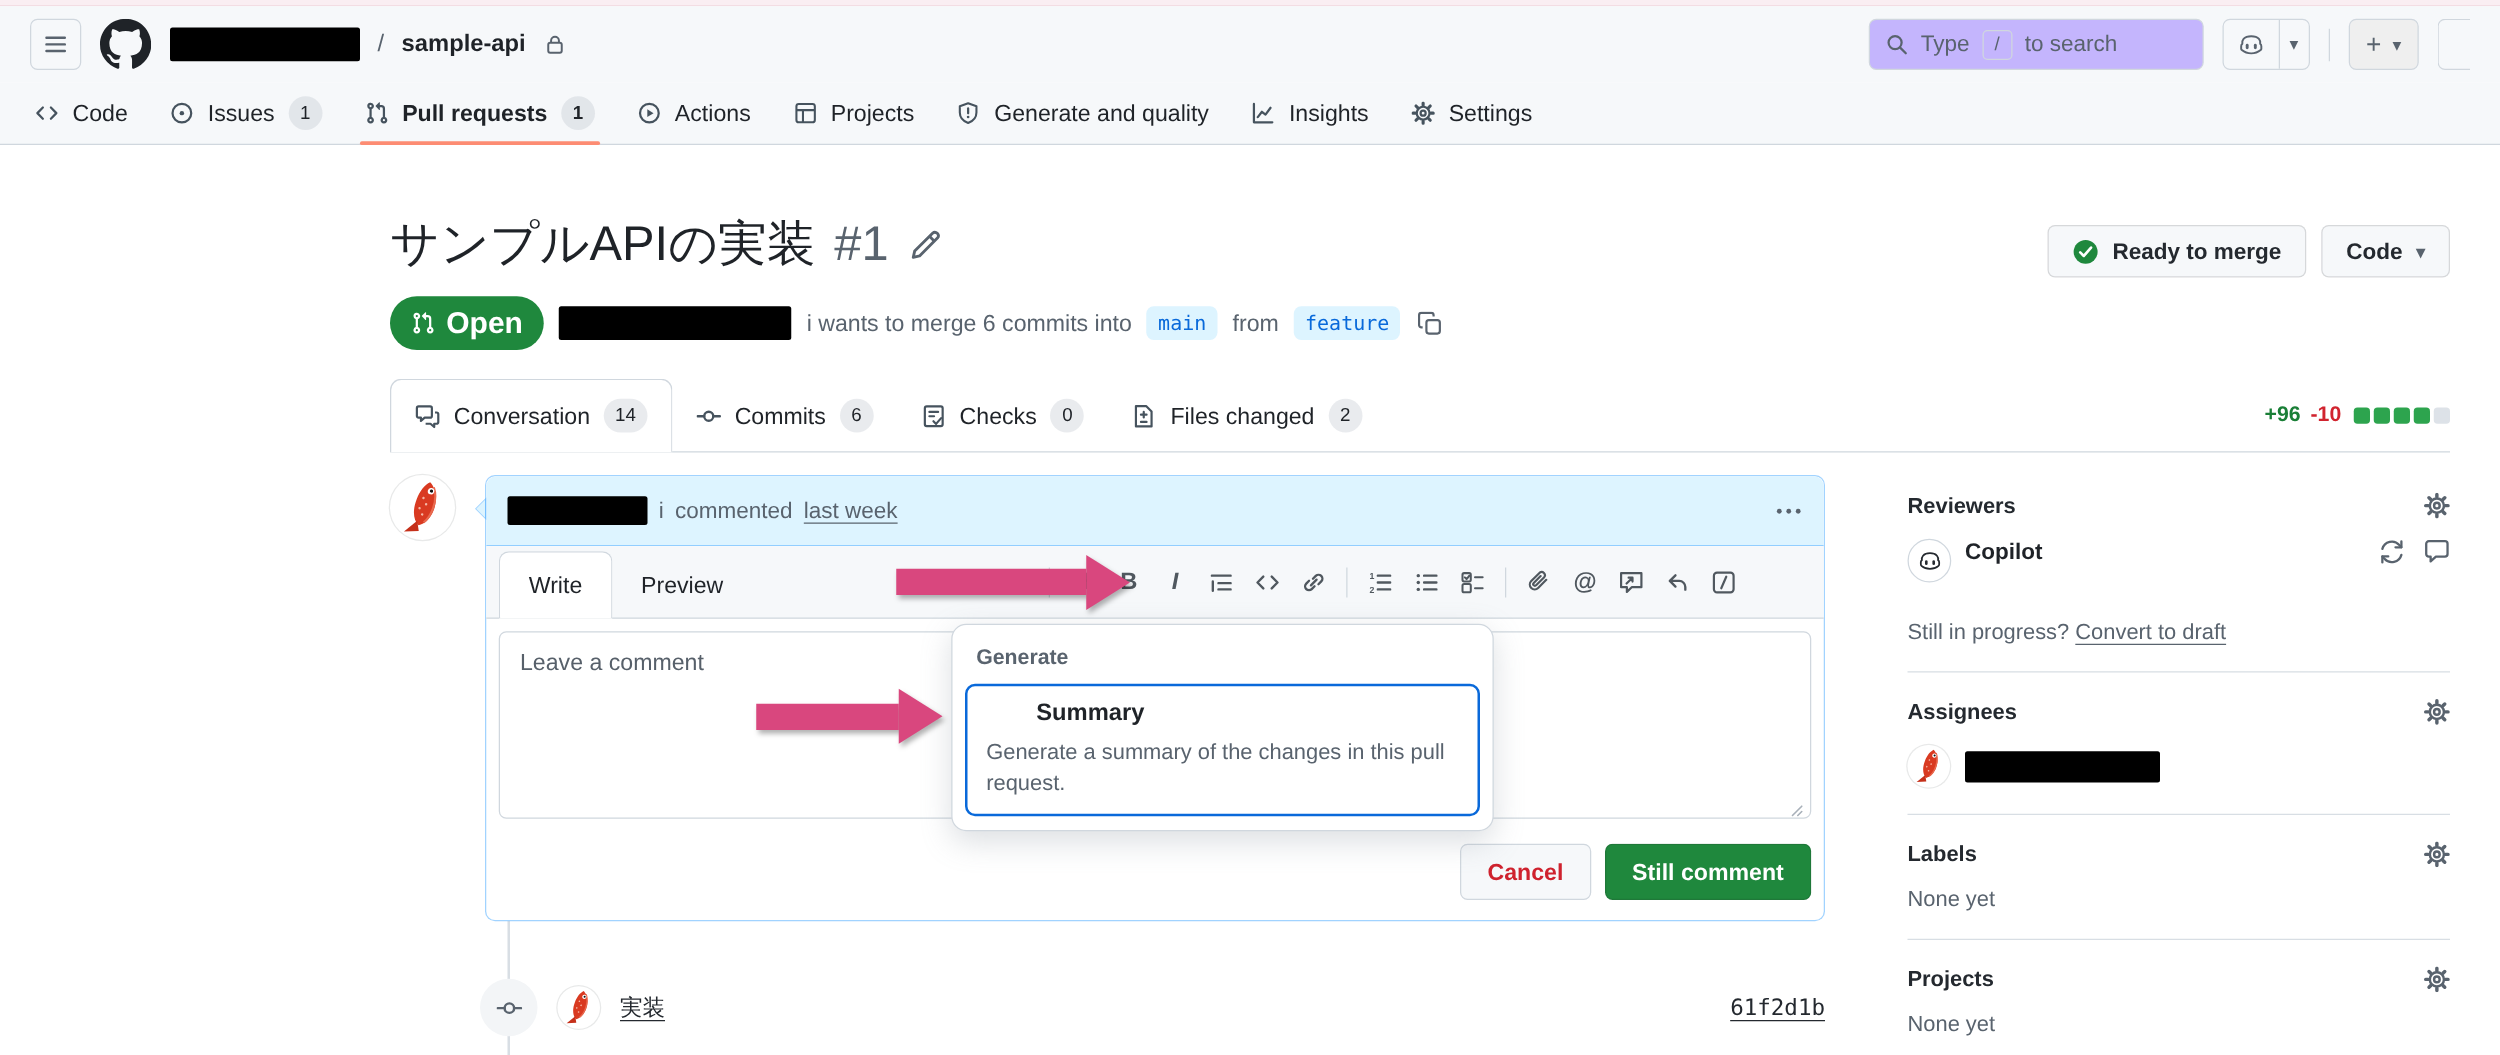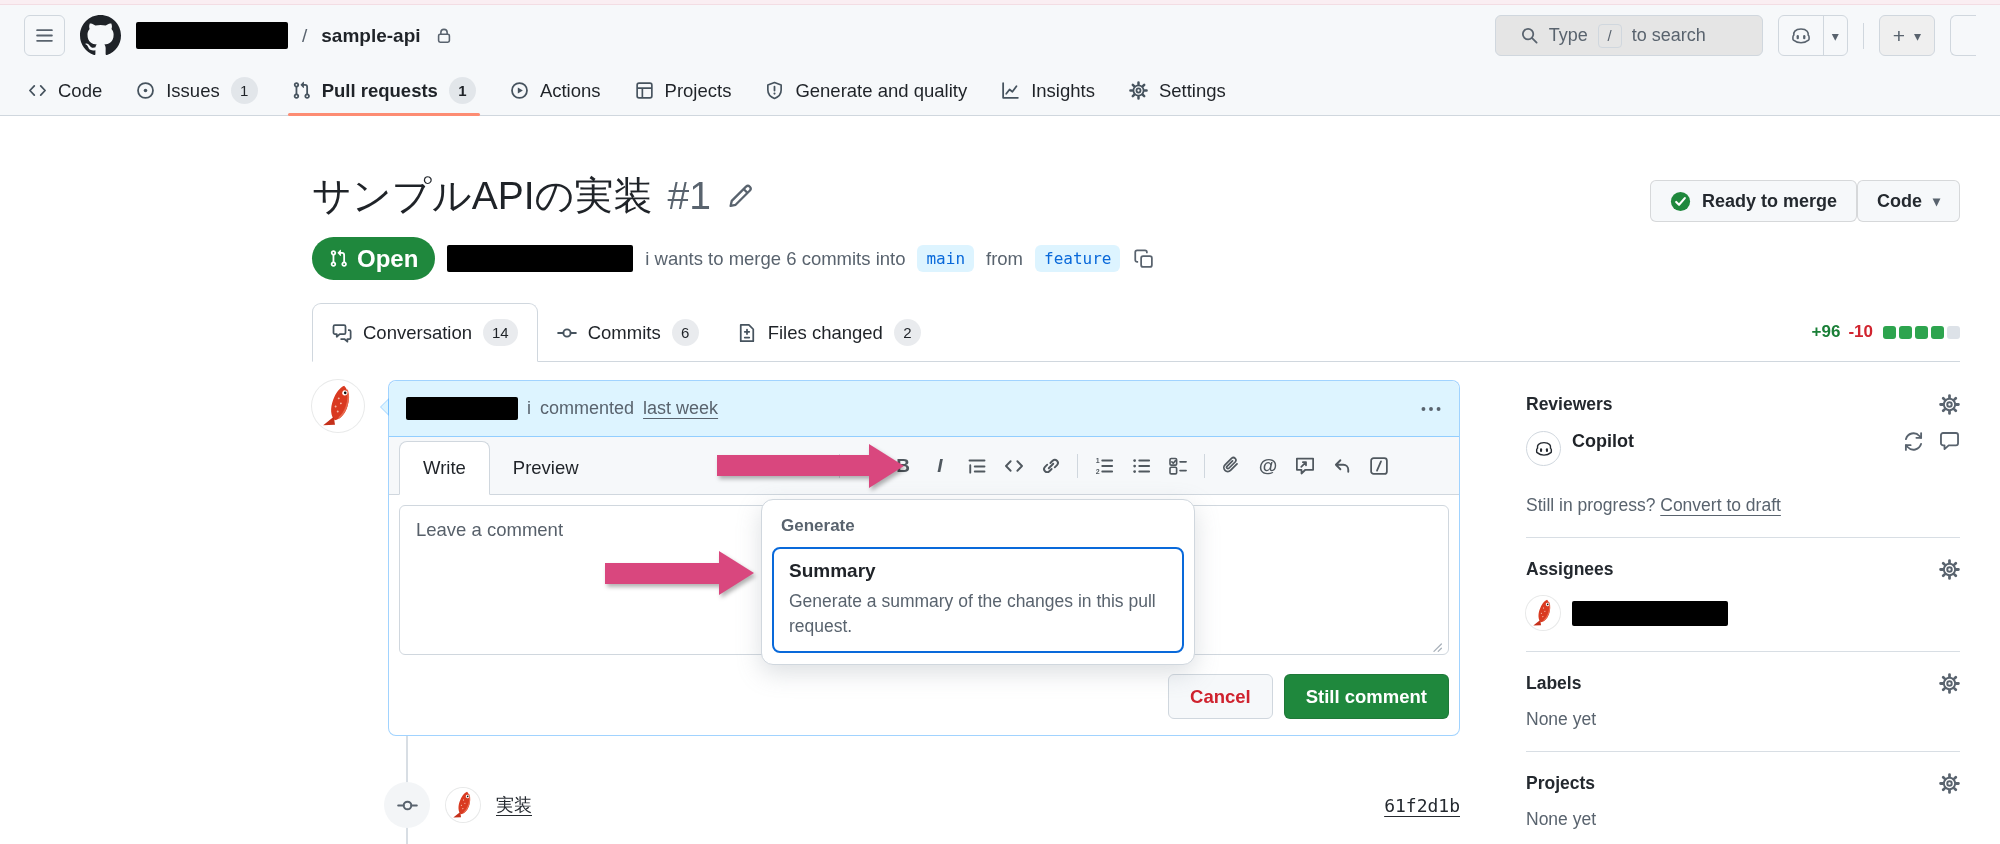--- a/index.html
+++ b/index.html
@@ -15,21 +15,21 @@
   .icon-btn { display: flex; align-items: center; justify-content: center; width: 41px; height: 41px;
     border: 1px solid #d0d7de; border-radius: 6px; background: transparent; color: #59636e; }
   .gh-logo { color: #1f2328; }
   .redacted { background: #000; border-radius: 2px; display: inline-block; flex: none; }
   .r-user { width: 152px; height: 27px; }
   .crumb { display: flex; align-items: center; gap: 14px; font-size: 19px; }
   .crumb-sep { color: #59636e; }
   .repo-name { font-weight: 700; }
   .lock { color: #59636e; }
   .search-box { margin-left: auto; display: flex; align-items: center; gap: 10px; width: 268px; height: 41px;
-    padding: 0 24px; border: 1px solid #d0d7de; border-radius: 6px; color: #59636e; font-size: 18px; background: #e5e5e5; }
+    padding: 0 12px; border: 1px solid #d0d7de; border-radius: 6px; color: #59636e; font-size: 18px; background: #c4b5fd; }
   .slash-key { display: inline-flex; align-items: center; justify-content: center; min-width: 24px; height: 24px;
     border: 1px solid #d0d7de; border-radius: 4px; font-size: 15px; padding: 0 5px; }
   .split-btn { display: flex; align-items: stretch; height: 41px; border: 1px solid #d0d7de; border-radius: 6px; color: #59636e; }
   .split-main { display: flex; align-items: center; padding: 0 11px; border-right: 1px solid #d0d7de; }
   .split-caret { display: flex; align-items: center; padding: 0 8px; font-size: 14px; }
   .vdiv { width: 1px; height: 26px; background: #d0d7de; }
   .plus-btn { display: flex; align-items: center; gap: 9px; height: 41px; padding: 0 13px;
     border: 1px solid #d0d7de; border-radius: 6px; color: #59636e; font-size: 21px; }
   .plus-btn .caret { font-size: 14px; }
   .partial-btn { width: 26px; height: 41px; border: 1px solid #d0d7de; border-right: none;
@@ -45,21 +45,21 @@
     height: 3px; border-radius: 3px; background: #fd8c73; }
   .count-badge { display: inline-flex; align-items: center; justify-content: center; min-width: 27px; height: 27px;
     padding: 0 9px; border-radius: 999px; background: rgba(175,184,193,.28); font-size: 15px; color: #1f2328; }
 
   
   .container { padding: 56px 40px 0 312px; }
   .pr-header { display: flex; justify-content: space-between; align-items: flex-start; }
   .pr-title { font-size: 39px; font-weight: 400; line-height: 1.25; display: flex; align-items: center; gap: 15px; }
   .pr-number { color: #59636e; }
   .pencil { color: #59636e; margin-left: 2px; }
-  .hdr-actions { display: flex; gap: 0; margin-top: 8px; }
+  .hdr-actions { display: flex; gap: 12px; margin-top: 8px; }
   .btn { display: inline-flex; align-items: center; gap: 11px; height: 42px; padding: 0 19px;
     border: 1px solid rgba(31,35,40,.15); border-radius: 6px; background: #f6f8fa; font-size: 18px; font-weight: 600; color: #24292f; }
   .btn .caret { color: #59636e; font-size: 14px; }
 
   .pr-meta { display: flex; align-items: center; gap: 12px; margin-top: 15px; font-size: 18.5px; color: #59636e; }
   .state-pill { display: inline-flex; align-items: center; gap: 9px; background: #1f883d; color: #fff;
     border-radius: 999px; padding: 0 17px; height: 43px; font-weight: 600; font-size: 24px; }
   .r-author { width: 186px; height: 27px; }
   .branch { font-family: "DejaVu Sans Mono", monospace; font-size: 16px; color: #0969da; background: #ddf4ff;
     padding: 4px 9px; border-radius: 6px; }
@@ -115,21 +115,21 @@
     color: #cf222e; font-weight: 600; font-size: 18.5px; }
   .btn-primary { height: 45px; padding: 0 21px; border-radius: 6px; background: #1f883d; color: #fff;
     font-weight: 600; font-size: 18.5px; border: 1px solid rgba(31,35,40,.15); }
 
   
   .copilot-dropdown { position: absolute; left: 372px; top: 118px; width: 434px; background: #fff;
     border: 1px solid #d0d7de; border-radius: 12px; box-shadow: 0 8px 24px rgba(140,149,159,.3);
     padding: 13px 0 11px; z-index: 8; }
   .dd-header { padding: 3px 19px 11px; font-size: 17px; font-weight: 700; color: #59636e; }
   .dd-item { margin: 0 10px; border: 2px solid #0969da; border-radius: 8px; padding: 11px 15px; background: #fff; }
-  .dd-title { font-size: 19px; font-weight: 700; color: #1f2328; }
+  .dd-title { font-size: 19px; font-weight: 700; color: #1f2328; margin-left: 40px; }
   .dd-desc { margin-top: 7px; font-size: 17.5px; color: #59636e; line-height: 1.45; }
 
   
   .arrow { position: absolute; display: flex; align-items: center; z-index: 9;
     filter: drop-shadow(2px 3px 2px rgba(0,0,0,.3)); }
   .arrow .shaft { height: 21px; background: #d9477e; }
   .arrow .head { width: 0; height: 0; border-top: 22px solid transparent; border-bottom: 22px solid transparent;
     border-left: 35px solid #d9477e; }
   .arrow-toolbar { left: 328px; top: 50%; transform: translateY(-50%); }
   .arrow-toolbar .shaft { width: 152px; }
@@ -489,20 +489,27 @@
         </svg>
       <span>Conversation</span>
       <span class="count-badge">14</span>
     </a>
     <a class="pr-tab">
       <svg class="ic nico" width="20" height="20">
           <use href="#i-commit"></use>
         </svg>
       <span>Commits</span>
       <span class="count-badge">6</span>
+    </a>
+    <a class="pr-tab">
+      <svg class="ic nico" width="20" height="20">
+          <use href="#i-checklist"></use>
+        </svg>
+      <span>Checks</span>
+      <span class="count-badge">0</span>
     </a>
     <a class="pr-tab">
       <svg class="ic nico" width="20" height="20">
           <use href="#i-filediff"></use>
         </svg>
       <span>Files changed</span>
       <span class="count-badge">2</span>
     </a>
     <div class="diffstat">
       <span class="add">+96</span>

